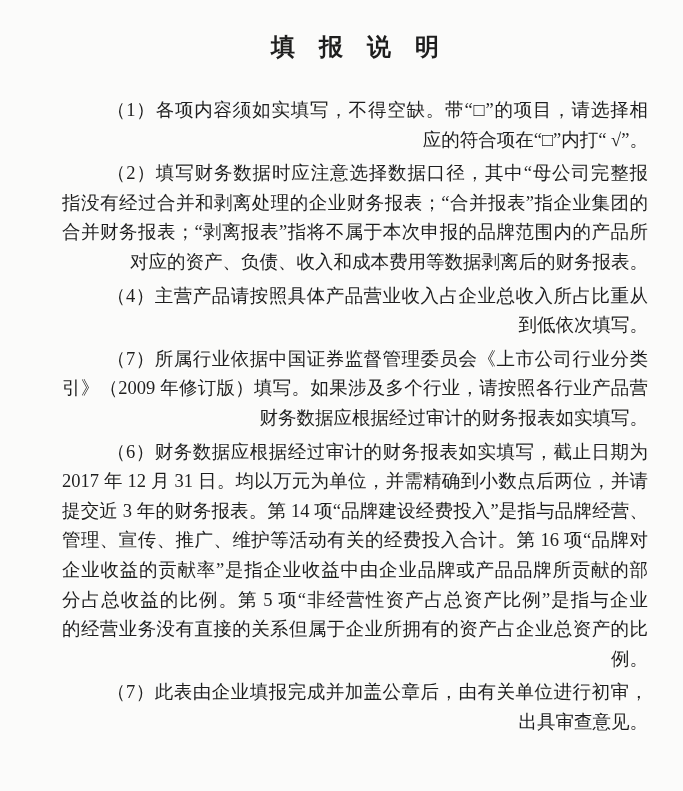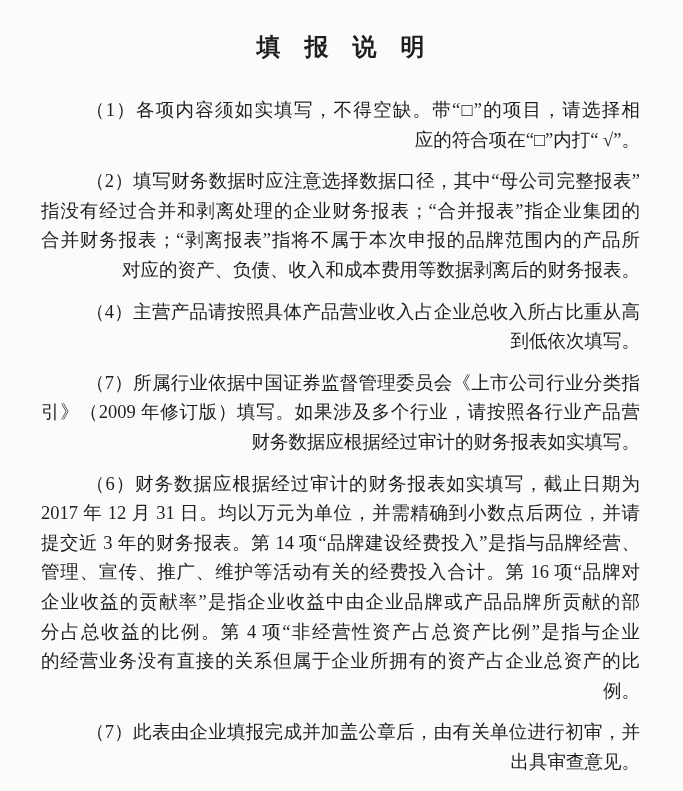--- a/index.html
+++ b/index.html
@@ -6,39 +6,39 @@
     margin: 0;
     padding: 0;
     background: #888;
   }
   .page {
     position: relative;
     width: 683px;
     height: 791px;
     box-sizing: border-box;
     background: #fbfbfa;
-    padding: 34px 31px 0 29px;
+    padding: 34px 31px 0 58px;
     font-family: "Liberation Serif", "DejaVu Serif", serif;
     color: #1e1e1e;
     overflow: hidden;
   }
   .doc-title {
     font-size: 24px;
     font-weight: 700;
     line-height: 26px;
     text-align: center;
     letter-spacing: 9px;
     text-indent: 9px;
     white-space: nowrap;
   }
   .doc-body {
     margin-top: 36px;
     font-size: 18.5px;
   }
-  .para { margin: 12px; padding: 0; }
+  .para { margin: 4px; padding: 0; }
   .line {
     line-height: 29.6px;
     height: 29.6px;
     overflow: hidden;
     text-align: right;
   }
   .justify {
     text-align: justify;
     text-align-last: justify;
   }
@@ -77,21 +77,21 @@
       <div class="line justify">引》（2009 年修订版）填写。如果涉及多个行业，请按照各行业产品营</div>
       <div class="line">财务数据应根据经过审计的财务报表如实填写。</div>
     </div>
 
     <div class="para">
       <div class="line indent justify">（6）财务数据应根据经过审计的财务报表如实填写，截止日期为</div>
       <div class="line justify">2017 年 12 月 31 日。均以万元为单位，并需精确到小数点后两位，并请</div>
       <div class="line justify">提交近 3 年的财务报表。第 14 项“品牌建设经费投入”是指与品牌经营、</div>
       <div class="line justify">管理、宣传、推广、维护等活动有关的经费投入合计。第 16 项“品牌对</div>
       <div class="line justify">企业收益的贡献率”是指企业收益中由企业品牌或产品品牌所贡献的部</div>
-      <div class="line justify">分占总收益的比例。第 4 项“非经营性资产占总资产比例”是指与企业</div>
+      <div class="line justify">分占总收益的比例。第 5 项“非经营性资产占总资产比例”是指与企业</div>
       <div class="line justify">的经营业务没有直接的关系但属于企业所拥有的资产占企业总资产的比</div>
       <div class="line">例。</div>
     </div>
 
     <div class="para">
       <div class="line indent justify">（7）此表由企业填报完成并加盖公章后，由有关单位进行初审，并</div>
       <div class="line">出具审查意见。</div>
     </div>
 
   </div>

